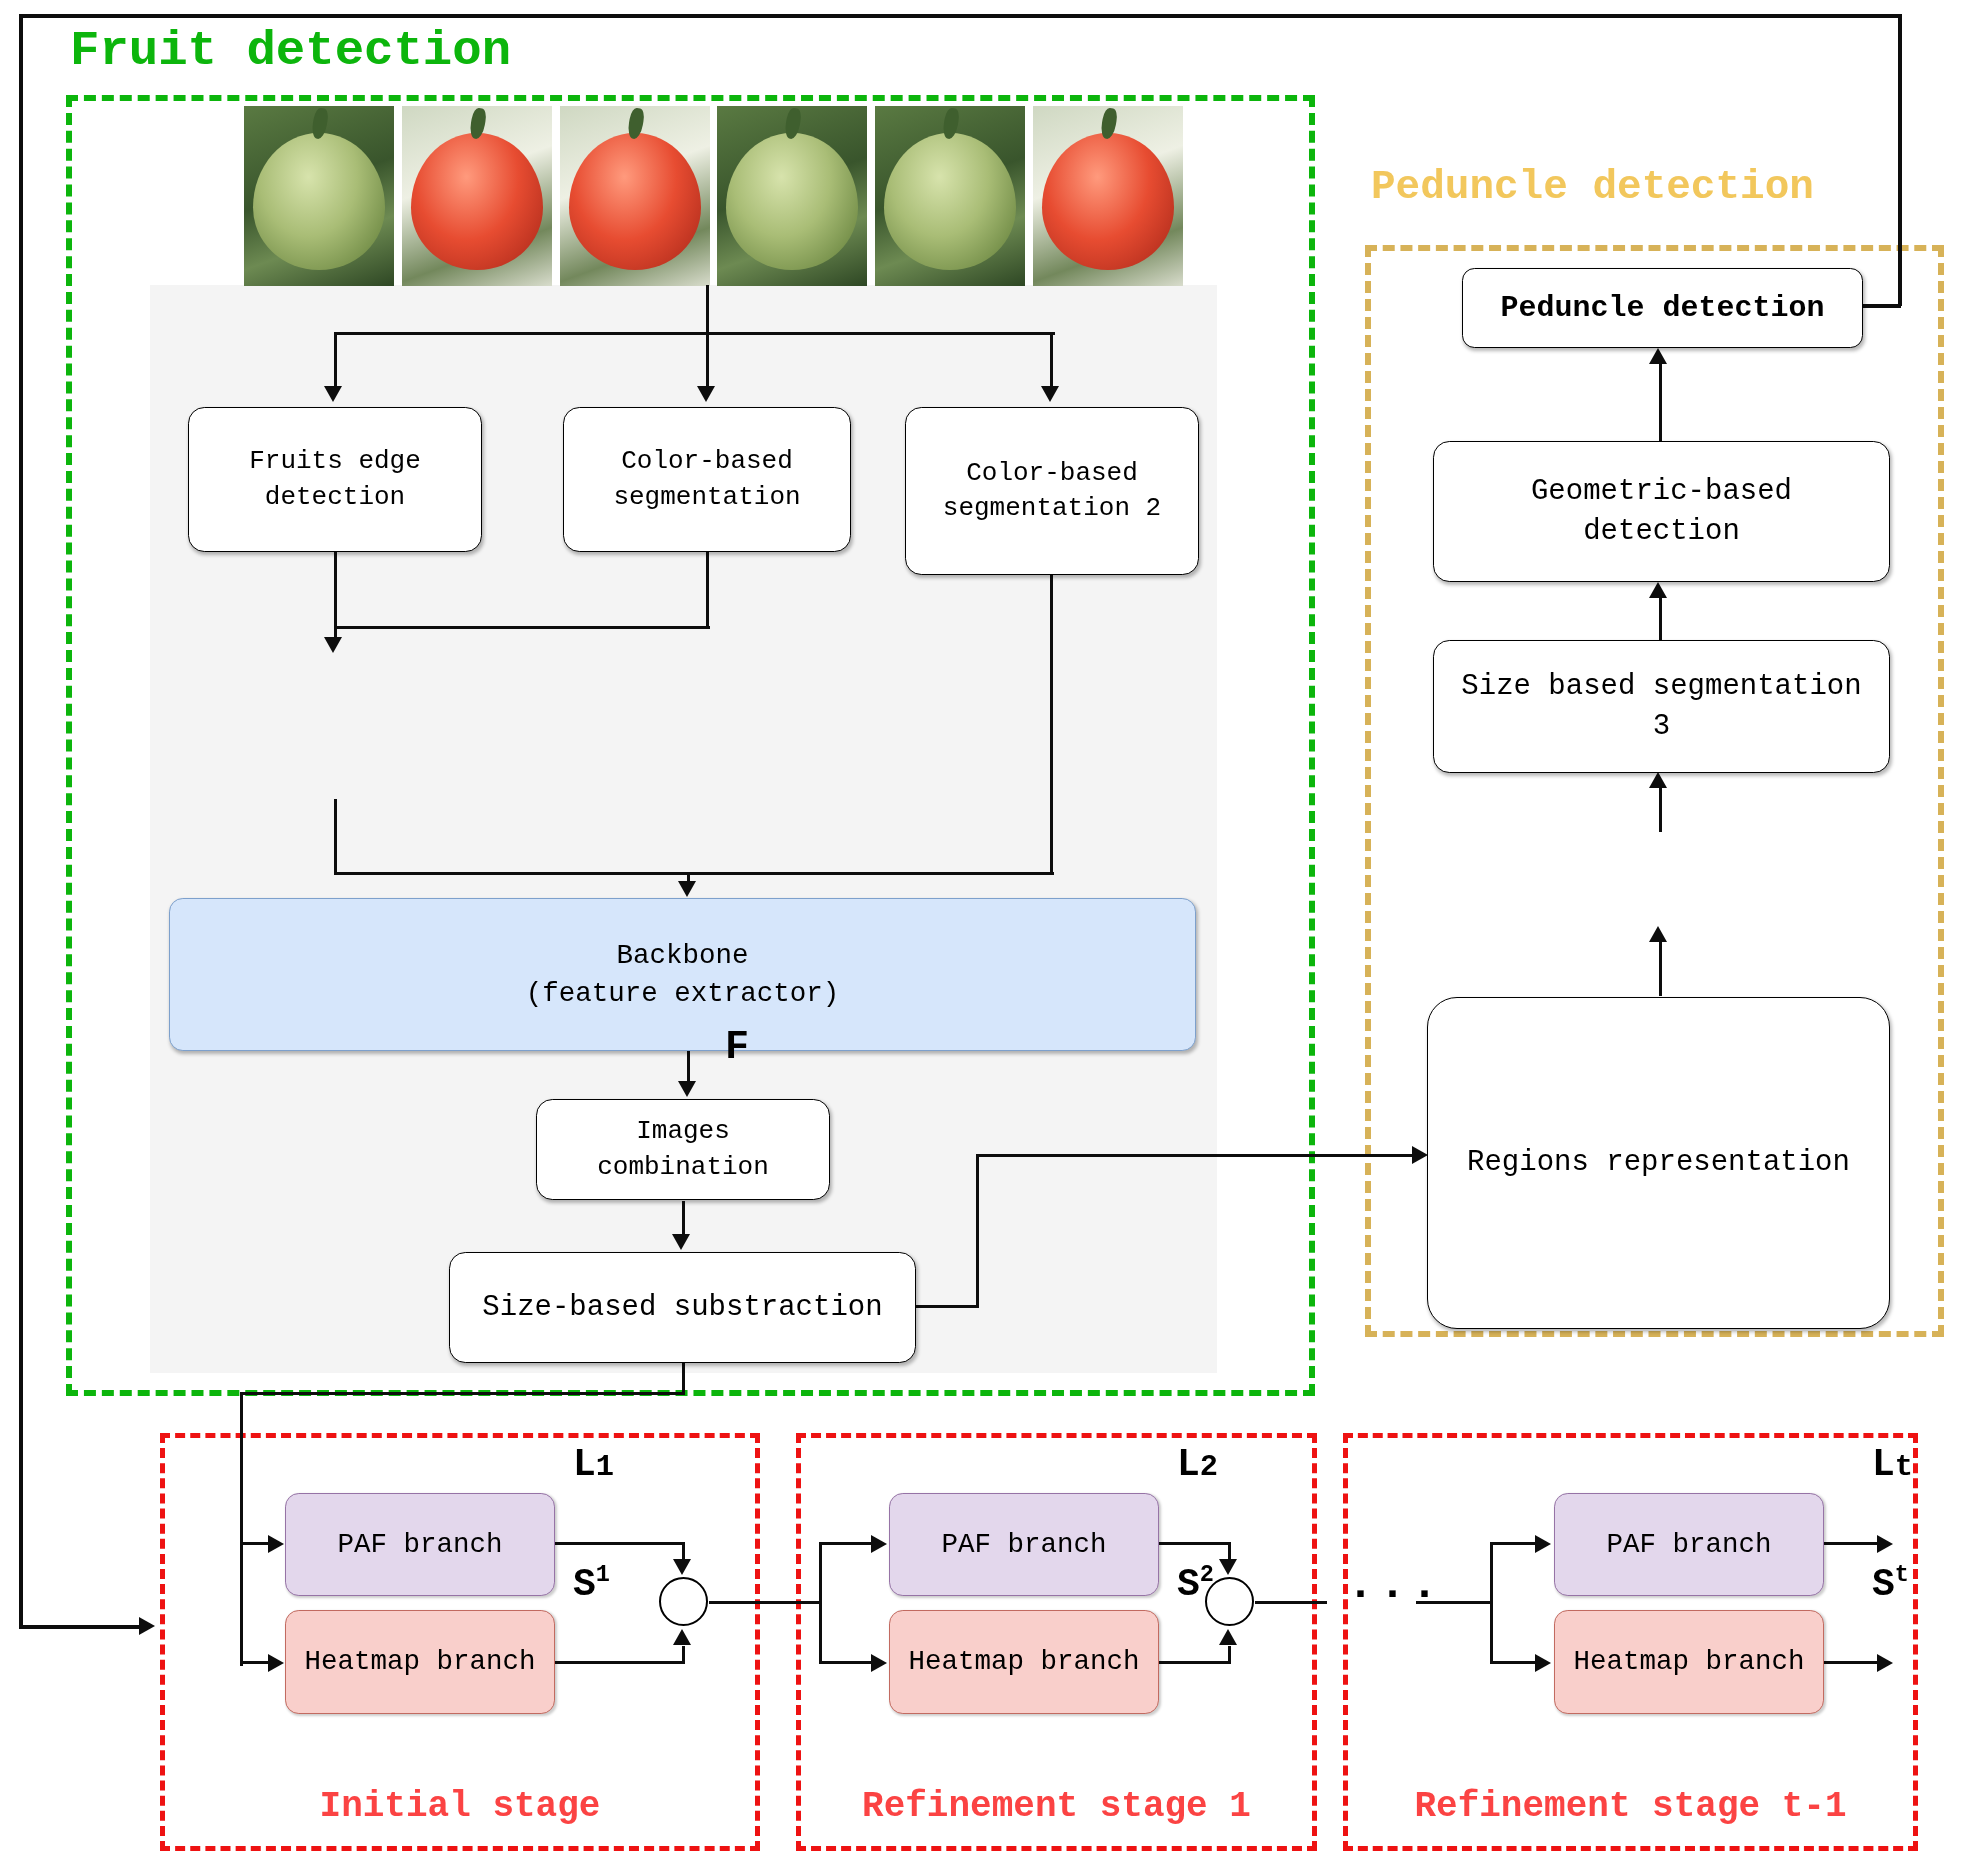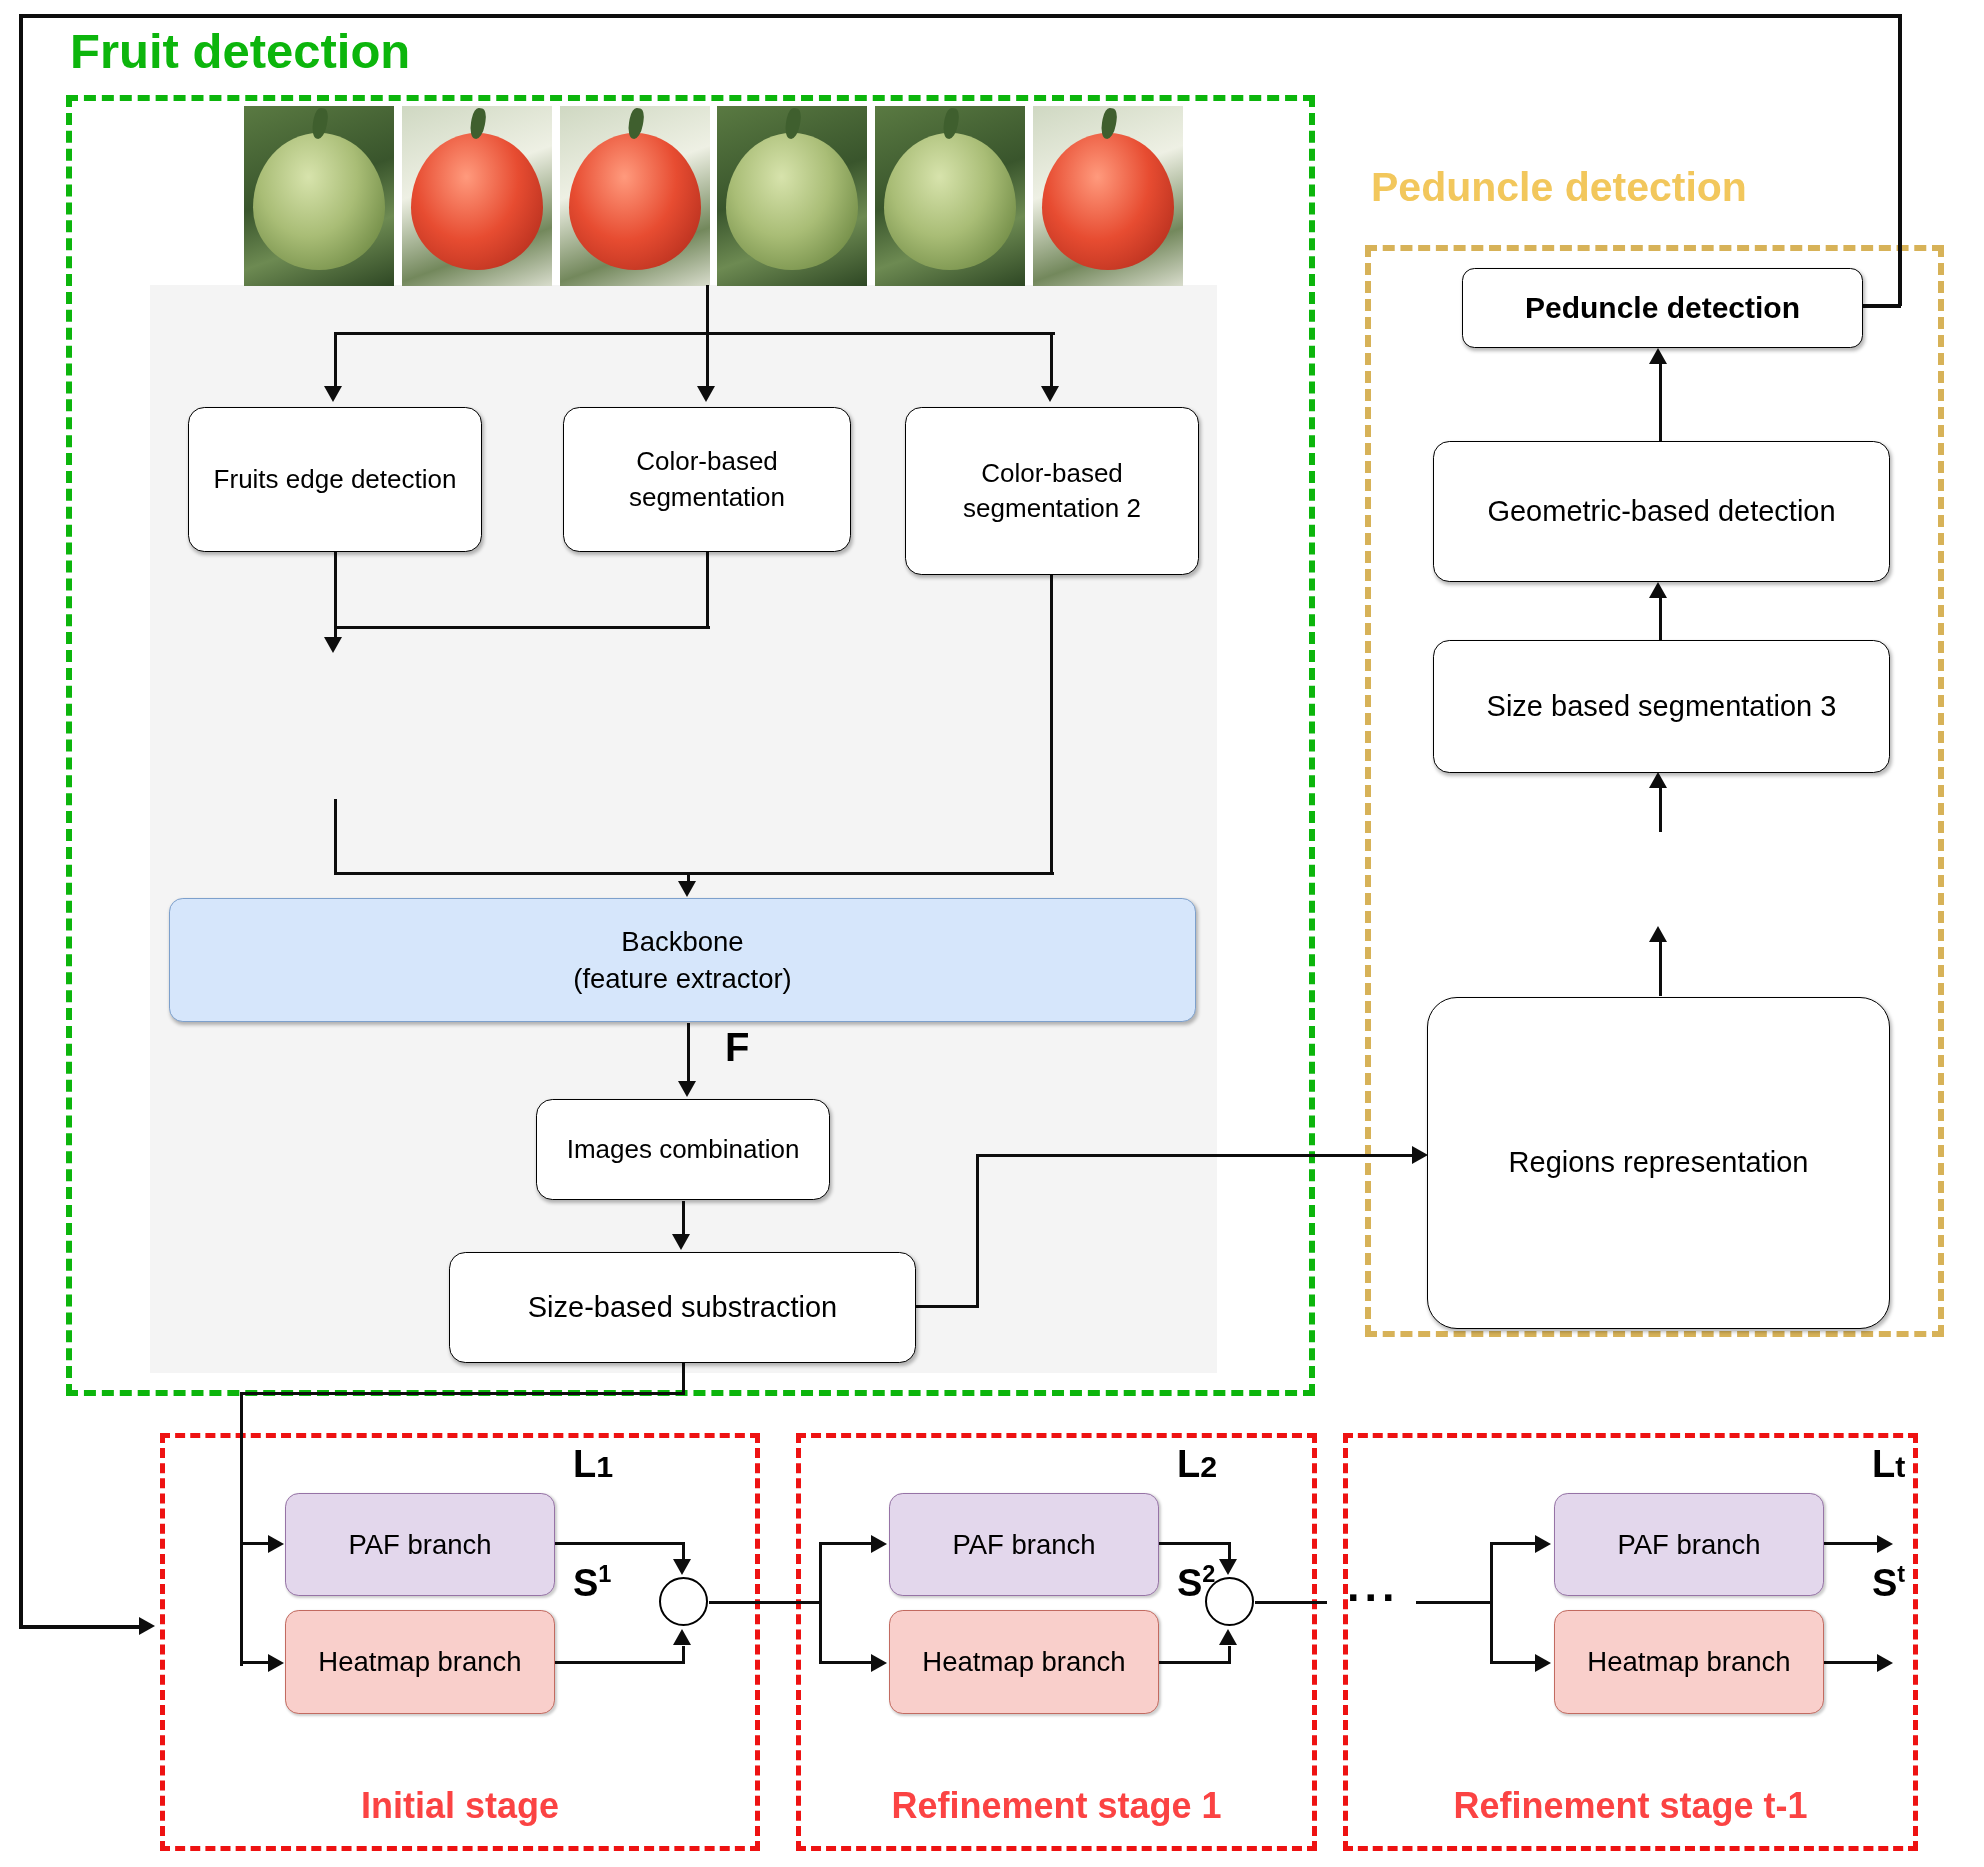--- a/index.html
+++ b/index.html
@@ -5,21 +5,21 @@
   :root{
     --green:#0cb50c; --gold:#d7b258; --gold-title:#f2c75c;
     --red:#ee1212; --red-label:#fb4343; --panel:#f4f4f4;
     --backbone-fill:#d6e6fb; --backbone-border:#7da0cc;
     --paf-fill:#e3d7ec; --paf-border:#9673a6;
     --heatmap-fill:#f9cfcb; --heatmap-border:#c26a60;
     --line:#0d0d0d;
   }
   html,body{margin:0;padding:0;background:#fff;}
   body{width:1985px;height:1867px;font-family:"Liberation Sans","DejaVu Sans",sans-serif;color:#000;}
-  #canvas{position:relative;width:1985px;height:1867px;overflow:hidden;background:#fff;}
+  #canvas{position:relative;width:1985px;height:1867px;overflow:hidden;background:#fff;font-family:Liberation Mono, monospace;}
 
   .section-title{position:absolute;font-weight:bold;z-index:4;white-space:nowrap;}
   .region{position:absolute;border-style:dashed;box-sizing:border-box;z-index:1;}
   .panel{position:absolute;background:var(--panel);z-index:0;}
 
   .hl{position:absolute;height:3.1px;background:var(--line);z-index:2;}
   .vl{position:absolute;width:3.1px;background:var(--line);z-index:2;}
   .ah{position:absolute;width:0;height:0;z-index:2;}
   .ah-d{border-left:9.4px solid transparent;border-right:9.4px solid transparent;border-top:16.3px solid var(--line);}
   .ah-u{border-left:9.4px solid transparent;border-right:9.4px solid transparent;border-bottom:16.3px solid var(--line);}
@@ -116,21 +116,21 @@
   <div class="vl" style="left:334px;top:626px;height:12.5px"></div>
   <div class="ah ah-d" style="left:324px;top:637px"></div>
 
 
   <div class="vl" style="left:334px;top:799px;height:76px"></div>
   <div class="vl" style="left:1050px;top:552px;height:323px"></div>
   <div class="hl" style="left:334px;top:872px;width:720px"></div>
   <div class="vl" style="left:687px;top:872px;height:10px"></div>
   <div class="ah ah-d" style="left:678px;top:881px"></div>
 
-  <div class="node backbone" style="left:169px;top:898px;width:1027px;height:124px">
+  <div class="node backbone" style="left:169px;top:898px;width:1027px;height:153px">
     <div>
       <div>Backbone</div>
       <div>(feature extractor)</div>
     </div>
   </div>
 
   <div class="vl" style="left:687px;top:1023px;height:60px"></div>
   <div class="ah ah-d" style="left:678px;top:1081px"></div>
   <div class="outlabel" style="left:725px;top:1025px;font-size:40px">F</div>
 

